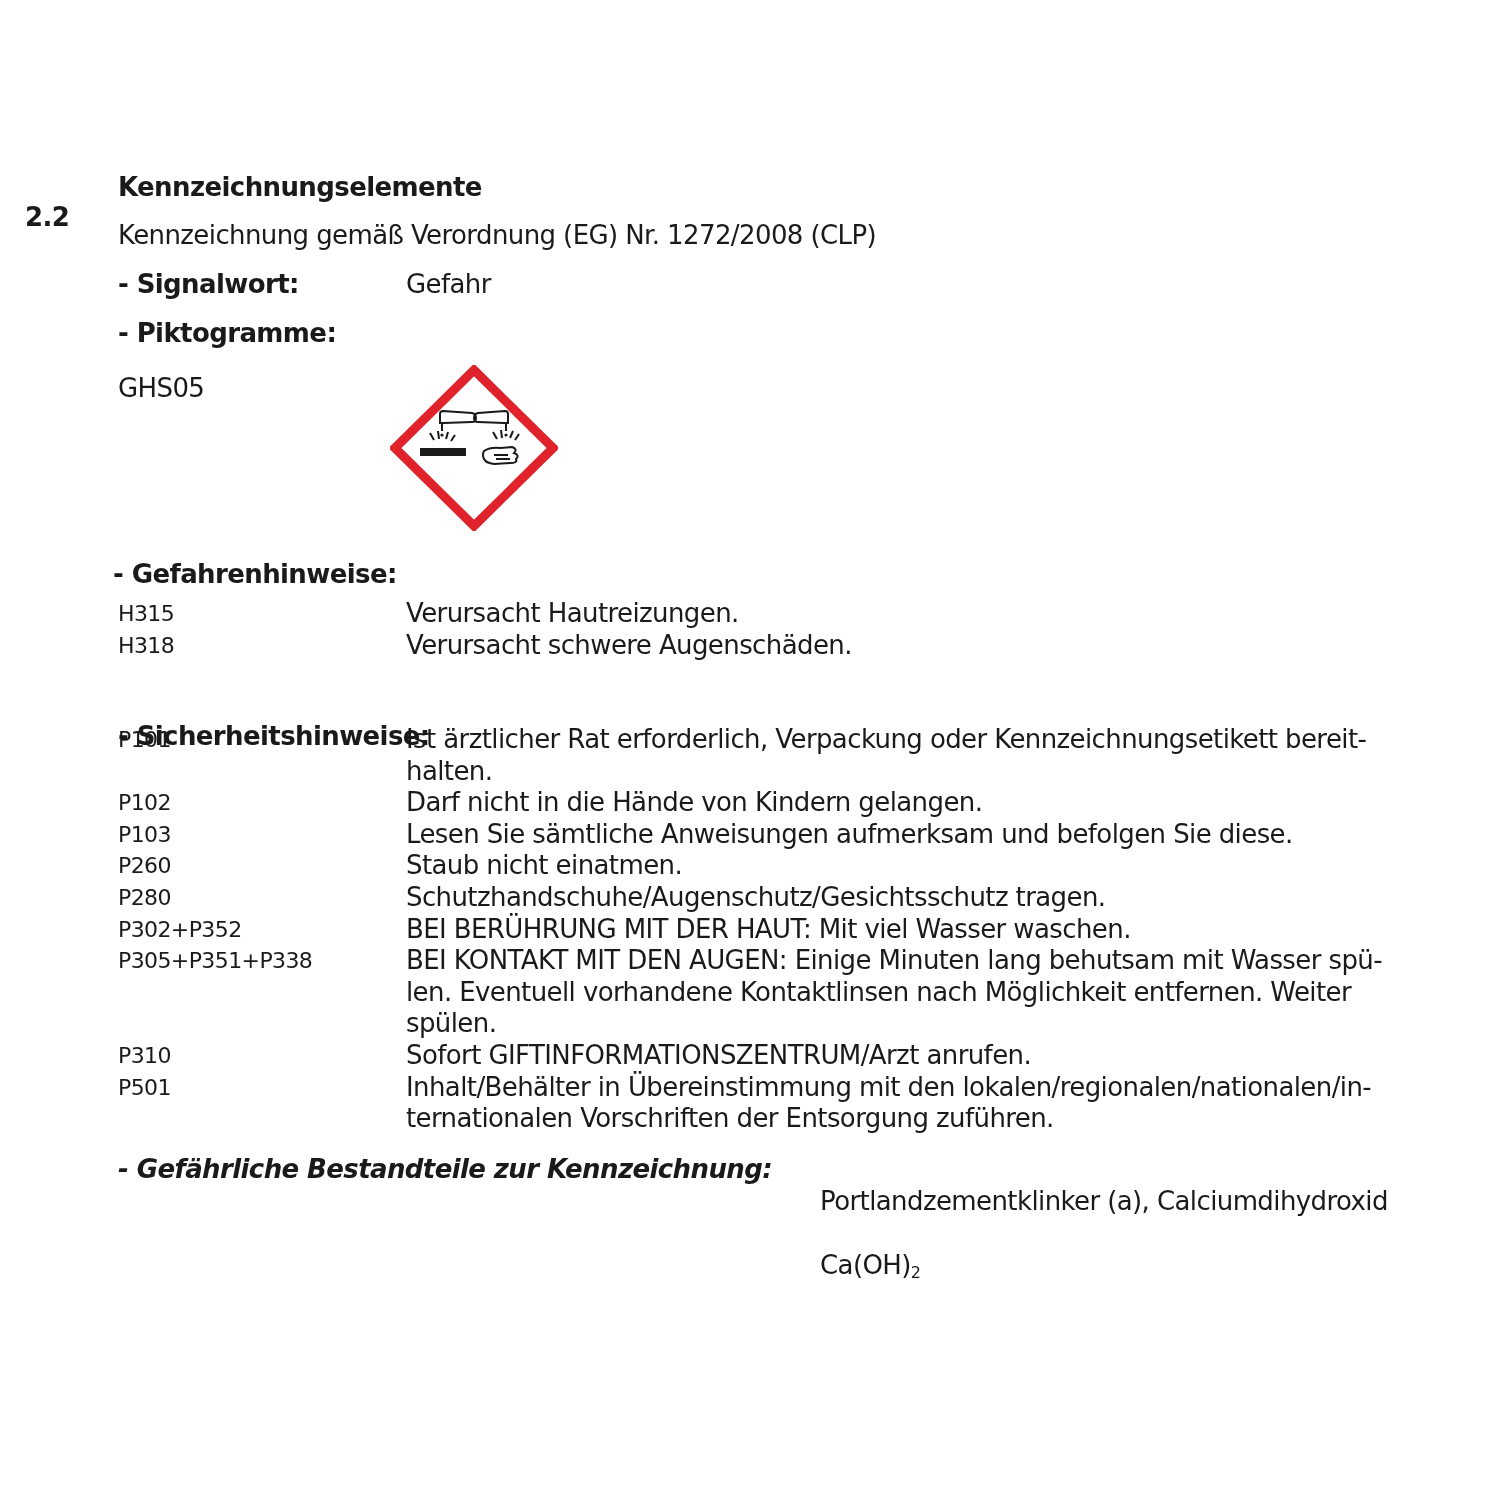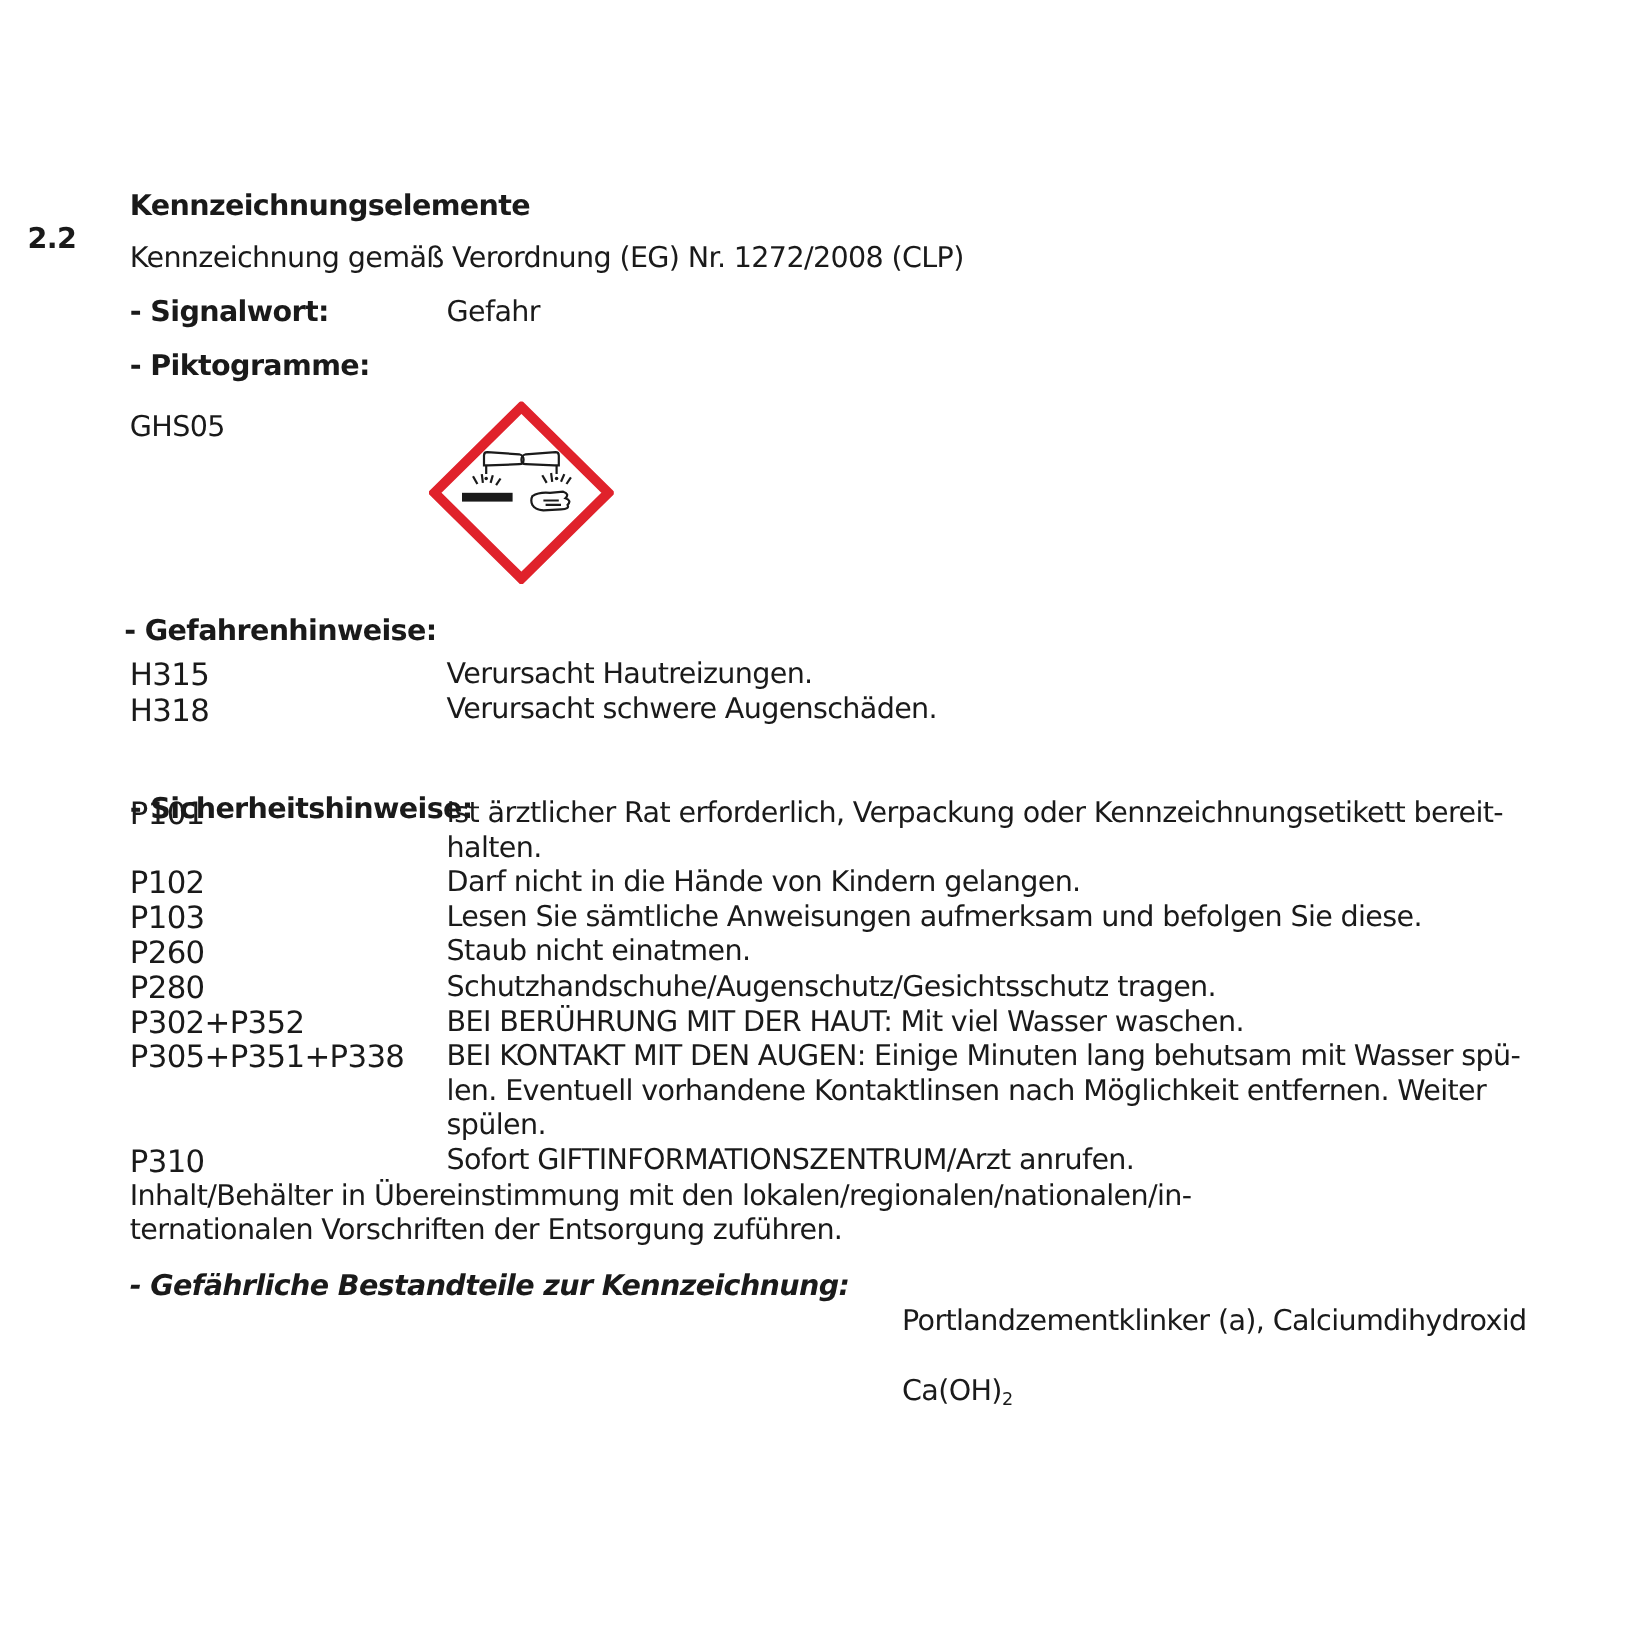--- a/index.html
+++ b/index.html
@@ -33,21 +33,21 @@
     #safety-label   { left: 118px; top: 684px; margin-top: 36px; }
     #safety-list    { left: 118px; top: 724px; }
 
     .stmt-row {
       display: flex;
       width: 1370px;
     }
     .stmt-code {
       width: 288px;
       flex: 0 0 288px;
-      font-size: 28px;
+      font-size: 22px;
       line-height: 31.6px;
       letter-spacing: -0.6px;
       white-space: nowrap;
     }
     .stmt-text {
       flex: 1 1 auto;
       font-size: 26px;
       line-height: 31.6px;
       letter-spacing: -0.6px;
       white-space: pre-line;
@@ -151,20 +151,21 @@
       <div class="stmt-code">P305+P351+P338</div>
       <div class="stmt-text">BEI KONTAKT MIT DEN AUGEN: Einige Minuten lang behutsam mit Wasser spü-
 len. Eventuell vorhandene Kontaktlinsen nach Möglichkeit entfernen. Weiter
 spülen.</div>
     </div>
     <div class="stmt-row">
       <div class="stmt-code">P310</div>
       <div class="stmt-text">Sofort GIFTINFORMATIONSZENTRUM/Arzt anrufen.</div>
     </div>
     <div class="stmt-row">
+      <div class="stmt-code">P501</div>
       <div class="stmt-text">Inhalt/Behälter in Übereinstimmung mit den lokalen/regionalen/nationalen/in-
 ternationalen Vorschriften der Entsorgung zuführen.</div>
     </div>
   </div>
 
   <div id="components-label" class="abs t b">- Gefährliche Bestandteile zur Kennzeichnung:</div>
   <div id="components-value" class="abs">
     <div>Portlandzementklinker (a), Calciumdihydroxid</div>
     <div><span>Ca(OH)</span><sub>2</sub></div>
   </div>

